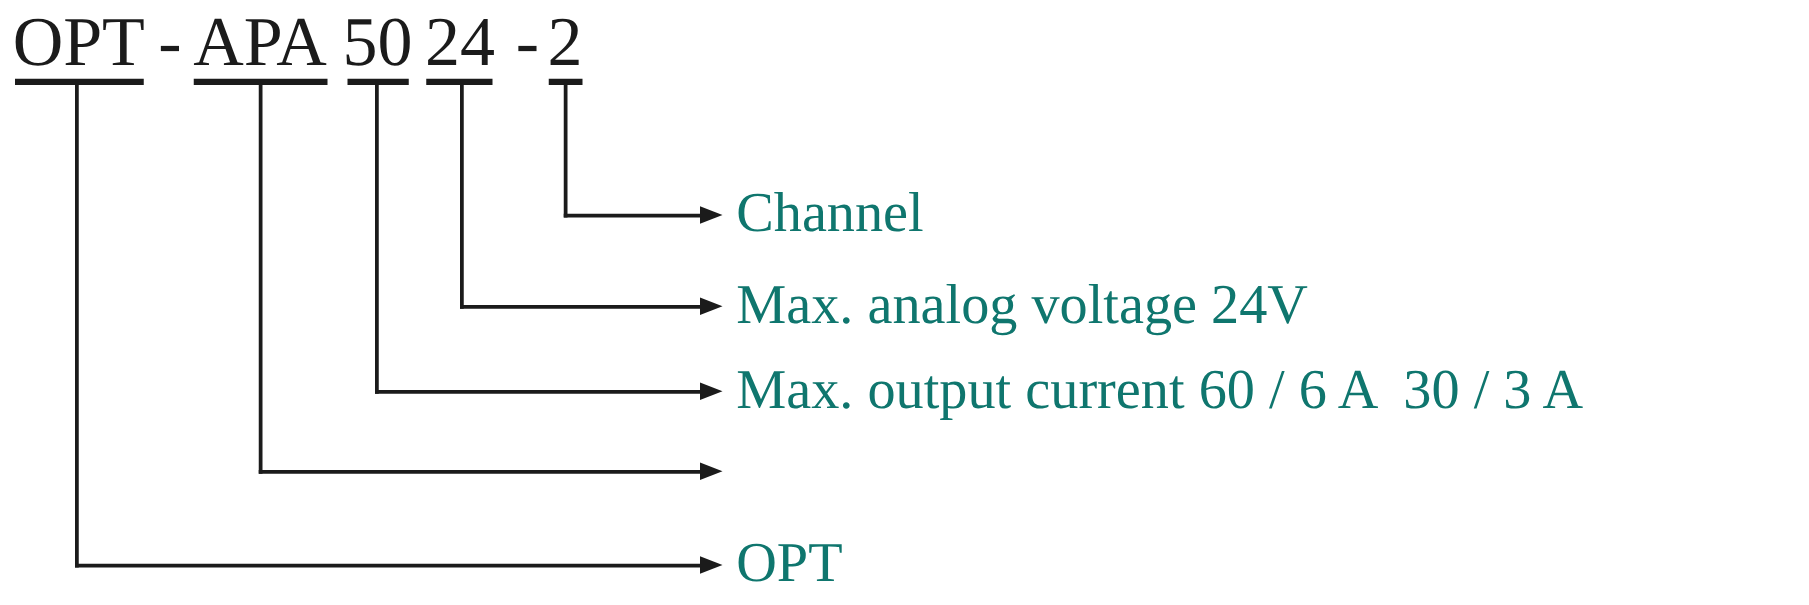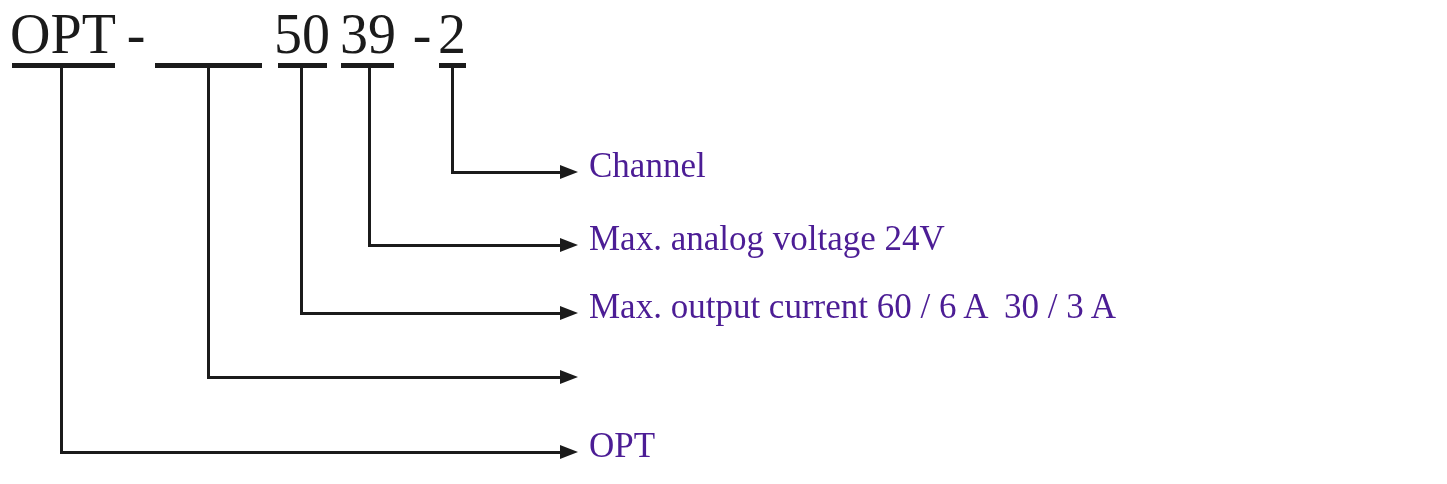--- a/index.html
+++ b/index.html
@@ -41,35 +41,36 @@
     position: absolute;
     width: 0;
     height: 0;
     border-top: 7px solid transparent;
     border-bottom: 7px solid transparent;
     border-left: 18px solid #1b1b1b;
   }
   .callout-label {
     position: absolute;
     left: 589px;
-    font-size: 35px;
+    font-size: 45px;
     line-height: 1;
     white-space: pre;
-    color: #4c1d95;
+    color: #0f766e;
   }
 </style>
 </head>
 <body>
 
 <div class="canvas">
 
   <span class="pn-seg" style="left:63px">OPT</span>
   <span class="pn-seg" style="left:136px">-</span>
+  <span class="pn-seg" style="left:208px">APA</span>
   <span class="pn-seg" style="left:302px">50</span>
-  <span class="pn-seg" style="left:368px">39</span>
+  <span class="pn-seg" style="left:368px">24</span>
   <span class="pn-seg" style="left:422px">-</span>
   <span class="pn-seg" style="left:452px">2</span>
 
   <div class="tick-bar" style="left:12px;  width:103px"></div>
   <div class="tick-bar" style="left:155px; width:107px"></div>
   <div class="tick-bar" style="left:278px; width:49px"></div>
   <div class="tick-bar" style="left:341px; width:53px"></div>
   <div class="tick-bar" style="left:439px; width:27px"></div>
 
   <div class="vline" style="left:451px; top:67px; height:107px"></div>

